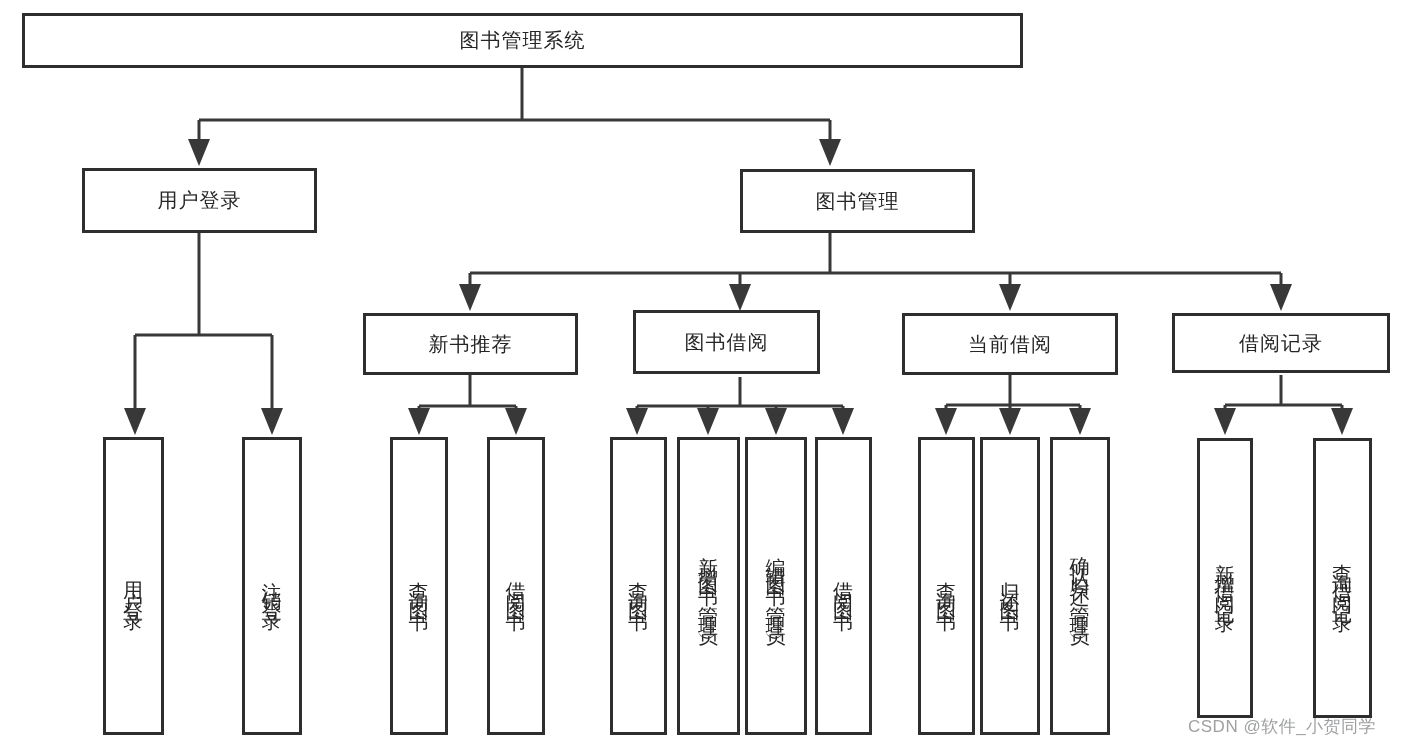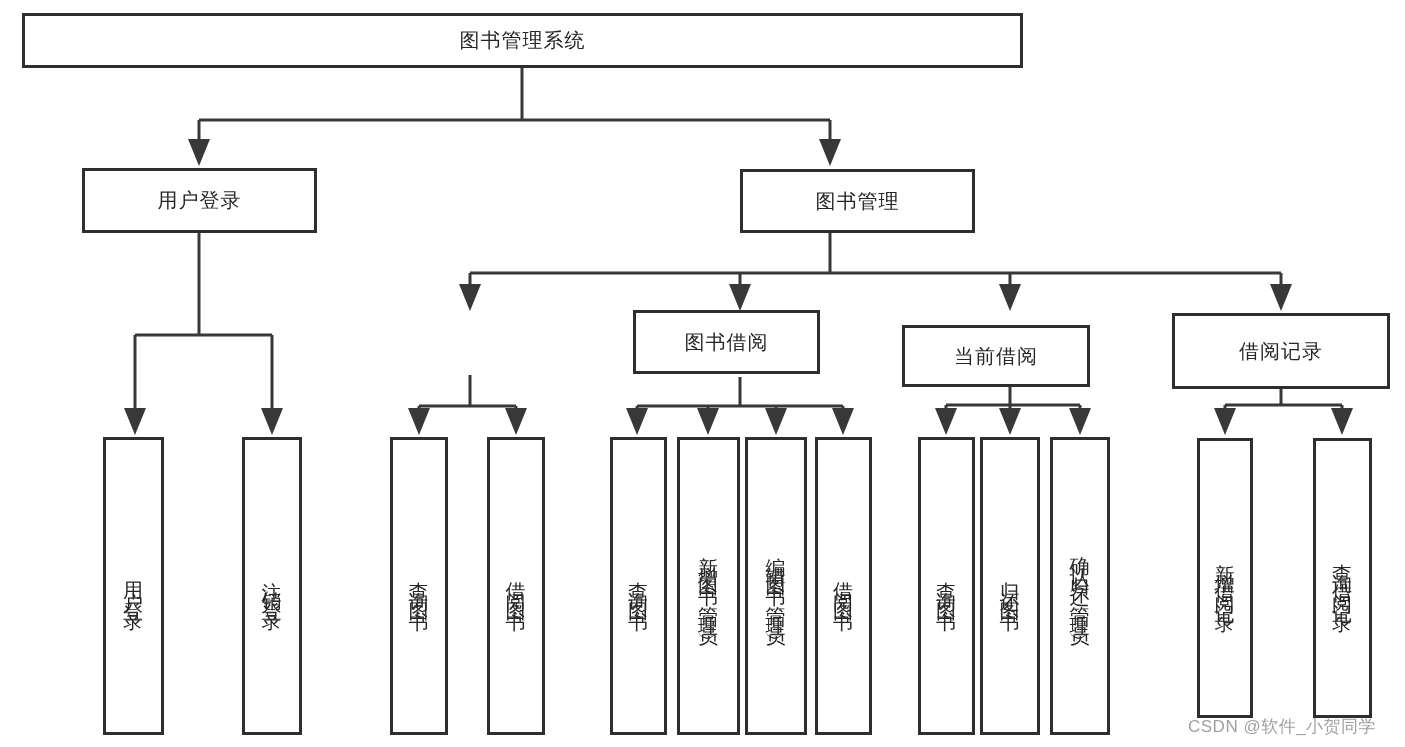--- a/index.html
+++ b/index.html
@@ -59,23 +59,24 @@
       <polygon points="1214,408 1236,408 1225,435"></polygon>
       <polygon points="1331,408 1353,408 1342,435"></polygon>
     </g>
   </svg>
 
   <div class="node" style="left:22px;top:13px;width:1001px;height:55px">图书管理系统</div>
 
   <div class="node" style="left:82px;top:168px;width:235px;height:65px">用户登录</div>
   <div class="node" style="left:740px;top:169px;width:235px;height:64px">图书管理</div>
 
+  <div class="node" style="left:363px;top:313px;width:215px;height:62px">新书推荐</div>
   <div class="node" style="left:633px;top:310px;width:187px;height:64px">图书借阅</div>
-  <div class="node" style="left:902px;top:325px;width:188px;height:62px">当前借阅</div>
-  <div class="node" style="left:1172px;top:313px;width:218px;height:76px">借阅记录</div>
+  <div class="node" style="left:902px;top:313px;width:216px;height:62px">当前借阅</div>
+  <div class="node" style="left:1172px;top:313px;width:218px;height:60px">借阅记录</div>
 
   <div class="node leaf" style="left:103px;top:437px;width:61px;height:298px">
     <span>用户登录</span>
     </div>
   <div class="node leaf" style="left:242px;top:437px;width:60px;height:298px">
     <span>注销登录</span>
     </div>
 
   <div class="node leaf" style="left:390px;top:437px;width:58px;height:298px">
     <span>查询图书</span>

